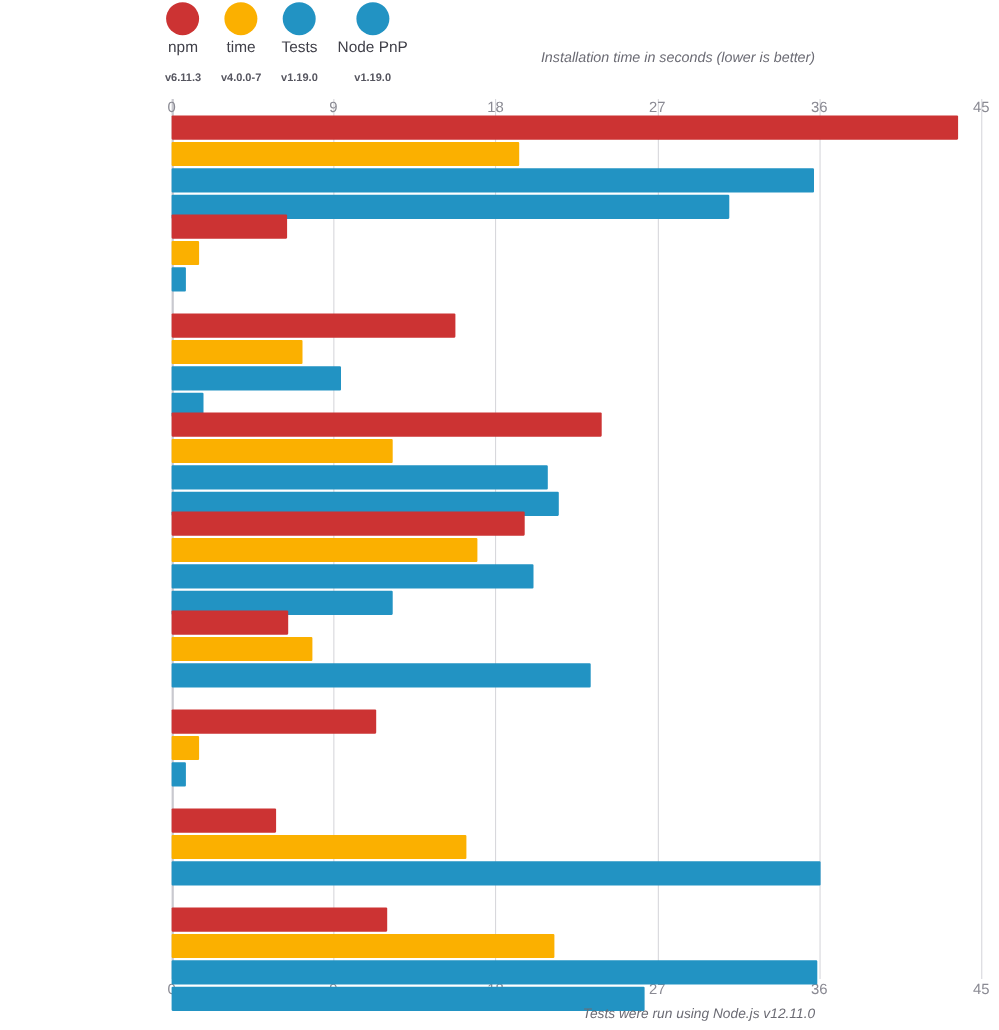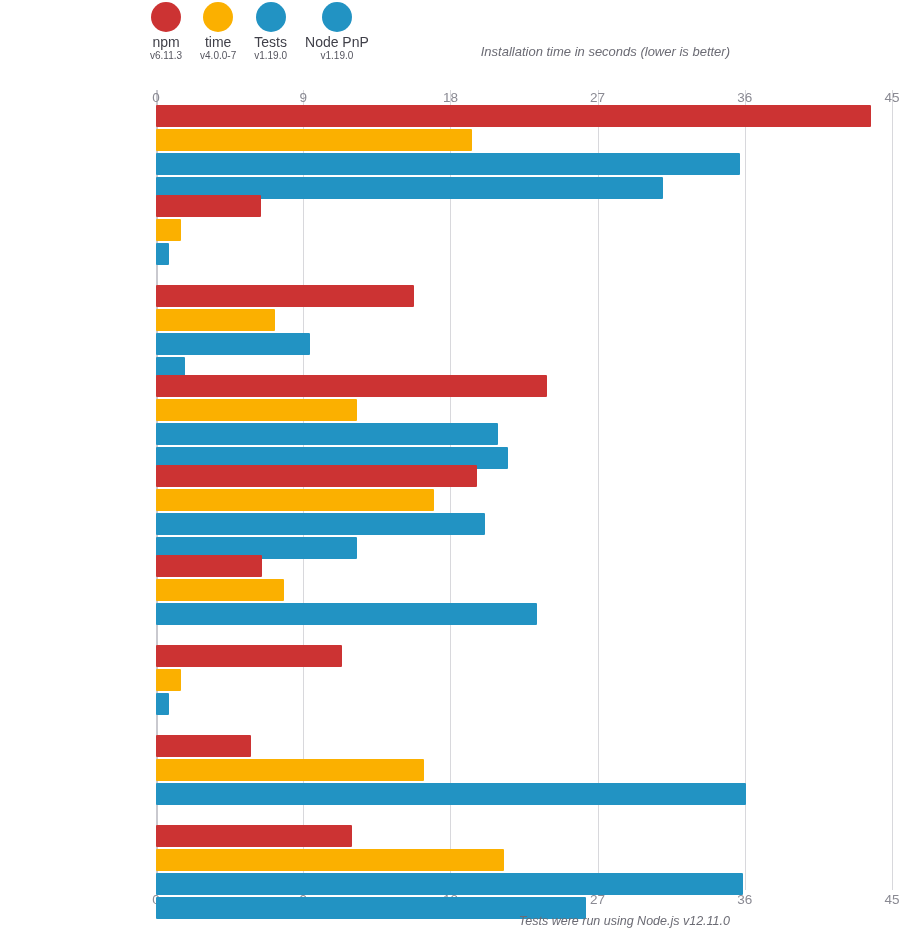--- a/index.html
+++ b/index.html
@@ -12,20 +12,21 @@
     height: 936px;
     font-family: "Liberation Sans", sans-serif;
     color: #4a4a55;
     overflow: hidden;
     position: relative;
   }
   #chart-root {
     position: relative;
     width: 744px;
     height: 936px;
+    padding-left: 11px;
   }
 
   
   #legend {
     position: absolute;
     left: 150px;
     top: 2px;
     display: flex;
     flex-direction: row;
     align-items: flex-start;
@@ -45,21 +46,22 @@
   }
   .legend-name {
     font-size: 14px;
     color: #3f3f48;
     white-space: nowrap;
   }
   .legend-version {
     font-size: 10px;
     color: #55555f;
     white-space: nowrap;
-    margin-top: 1px;
+    margin-top: 17px;
+    font-weight: bold;
   }
 
   
   #axis-caption {
     position: absolute;
     right: 14px;
     top: 44px;
     font-size: 13px;
     font-style: italic;
     color: #6b6b74;

